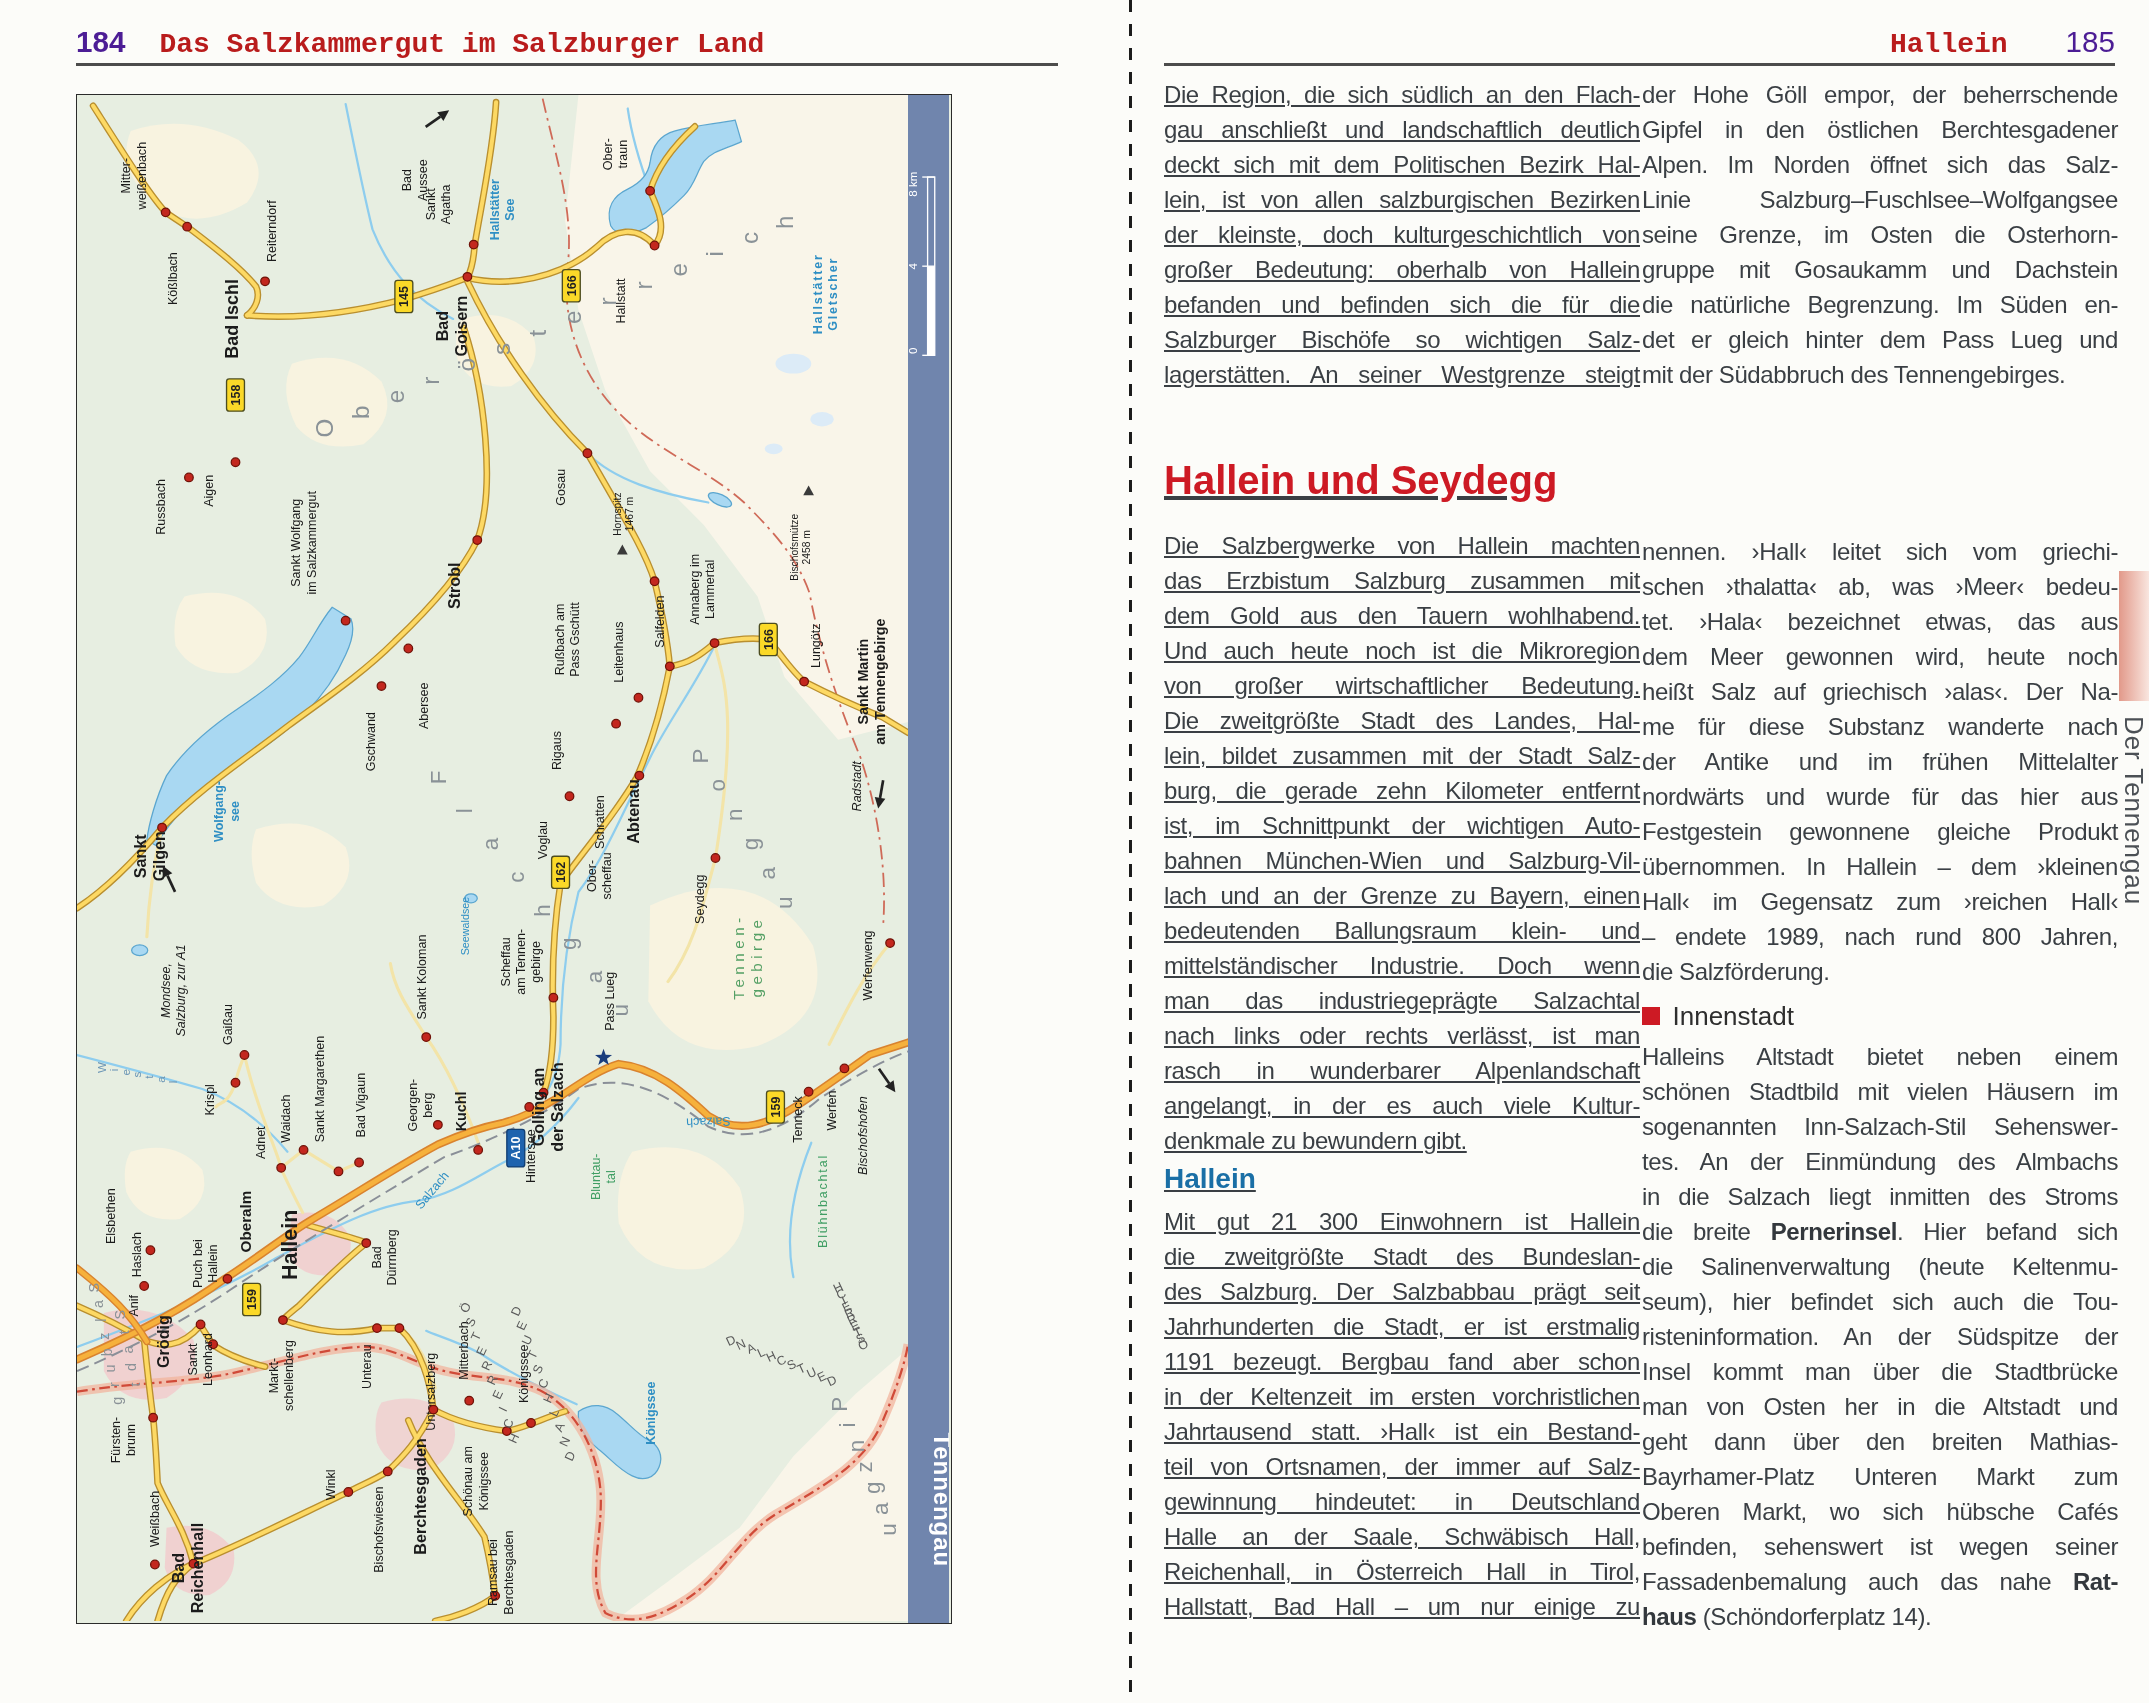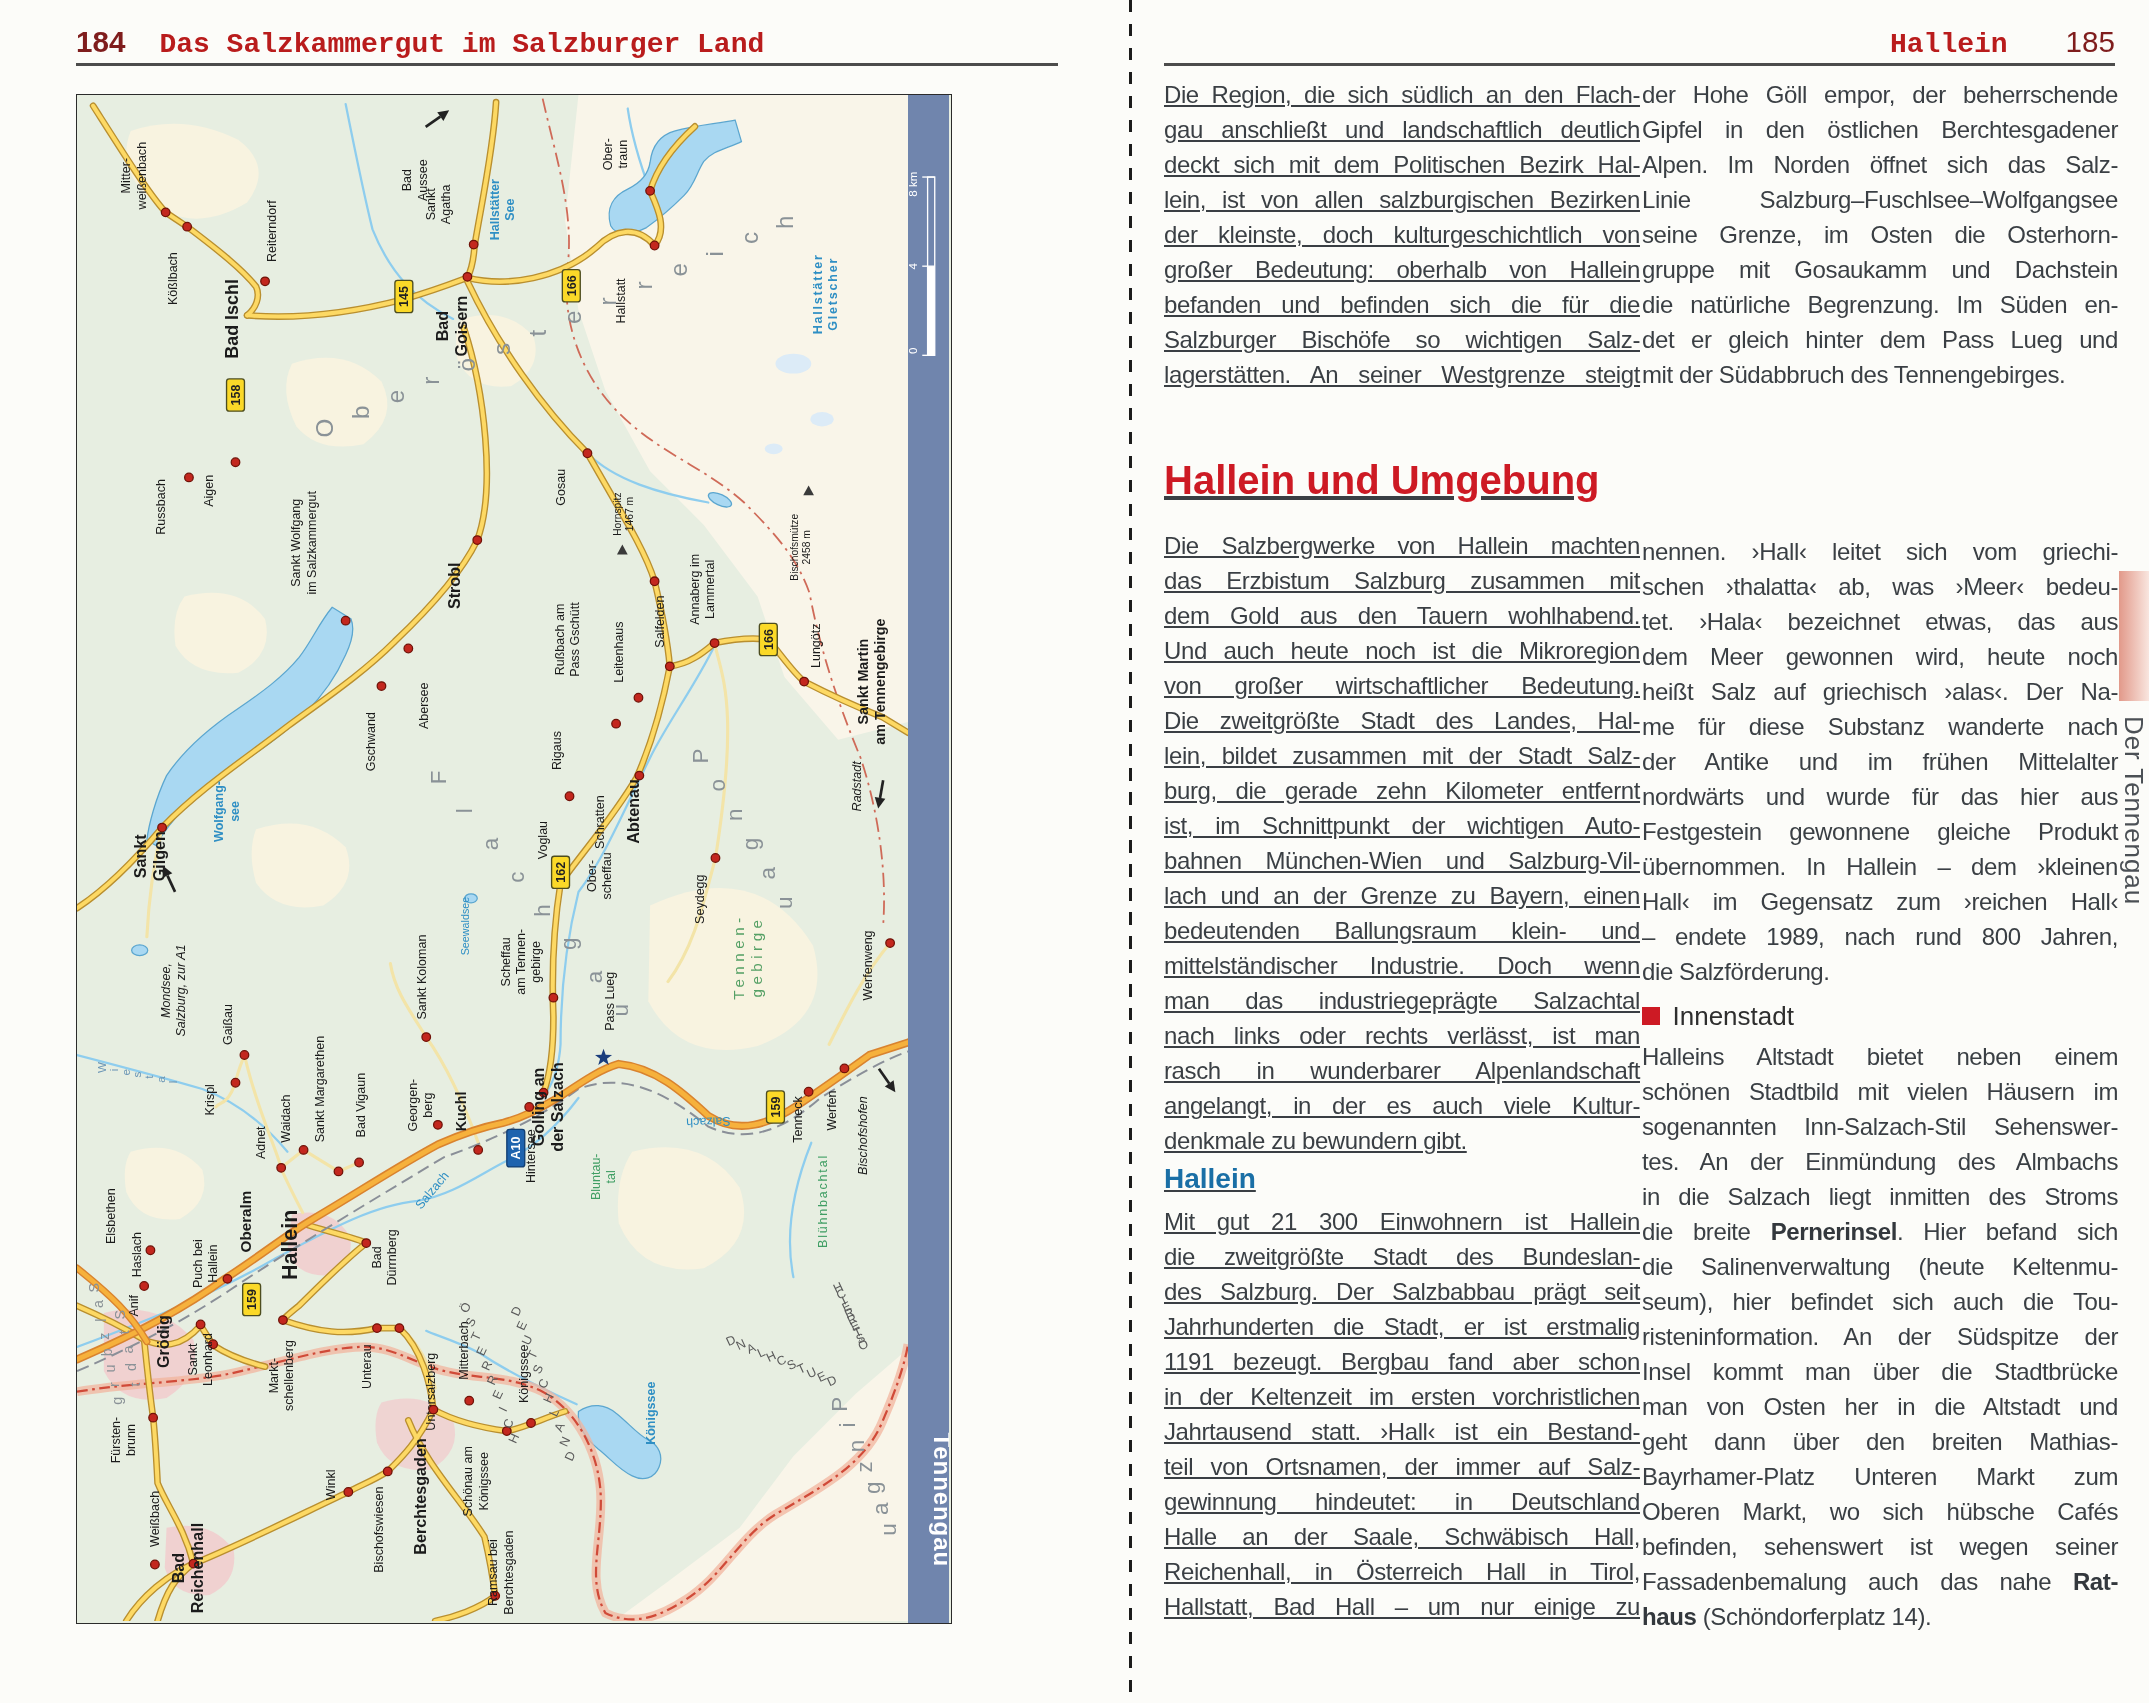--- a/index.html
+++ b/index.html
@@ -1,19 +1,19 @@
 <!DOCTYPE html>
 <html style="--red: #cd1a24; --blue: #1a6fa6;font-size:14.3px"><head>
 <meta charset="utf-8">
 <style>
   html,body{margin:0;padding:0;}
   body{width:2149px;height:1703px;position:relative;background:#fcfcf9;
        font-family:"Liberation Sans",sans-serif;color:#3a3f44;overflow:hidden;}
   .hdr{position:absolute;top:25px;height:36px;white-space:nowrap;}
-  .hdr .num{font-size:29.6px;font-weight:bold;color:#7f1d1d;}
+  .hdr .num{font-size:29.6px;font-weight:bold;color:#4c1d95;}
   .hdr .ttl{font-size:28px;font-weight:bold;color:#b91c1c;font-family:Liberation Mono, monospace;}
   .rule{position:absolute;top:63px;height:2.7px;background:#4c4c4c;}
   .map-frame{position:absolute;left:76px;top:94px;width:876px;height:1530px;
              border:1.8px solid #2b2b2b;box-sizing:border-box;display:flex;background:#e7eee1;}
   .map-frame svg{display:block;}
   .fold{position:absolute;left:1129px;top:0;width:2.7px;height:1703px;
         background:repeating-linear-gradient(to bottom,#1c1c1c 0 12.5px,transparent 12.5px 24px);}
   .col{position:absolute;top:77px;width:476px;}
   #col1{left:1164px;text-decoration:underline;} #col2{left:1642px;}
   .line{font-size:24px;line-height:35px;height:35px;letter-spacing:-0.4px;
@@ -490,21 +490,21 @@
 <div class="col" id="col1">
     <div class="line">Die Region, die sich südlich an den Flach-</div>
     <div class="line">gau anschließt und landschaftlich deutlich</div>
     <div class="line">deckt sich mit dem Politischen Bezirk Hal-</div>
     <div class="line">lein, ist von allen salzburgischen Bezirken</div>
     <div class="line">der kleinste, doch kulturgeschichtlich von</div>
     <div class="line">großer Bedeutung: oberhalb von Hallein</div>
     <div class="line">befanden und befinden sich die für die</div>
     <div class="line">Salzburger Bischöfe so wichtigen Salz-</div>
     <div class="line">lagerstätten. An seiner Westgrenze steigt</div>
-    <div class="h1">Hallein und Umgebung</div>
+    <div class="h1">Hallein und Seydegg</div>
     <div class="line">Die Salzbergwerke von Hallein machten</div>
     <div class="line">das Erzbistum Salzburg zusammen mit</div>
     <div class="line">dem Gold aus den Tauern wohlhabend.</div>
     <div class="line">Und auch heute noch ist die Mikroregion</div>
     <div class="line">von großer wirtschaftlicher Bedeutung.</div>
     <div class="line">Die zweitgrößte Stadt des Landes, Hal-</div>
     <div class="line">lein, bildet zusammen mit der Stadt Salz-</div>
     <div class="line">burg, die gerade zehn Kilometer entfernt</div>
     <div class="line">ist, im Schnittpunkt der wichtigen Auto-</div>
     <div class="line">bahnen München-Wien und Salzburg-Vil-</div>

